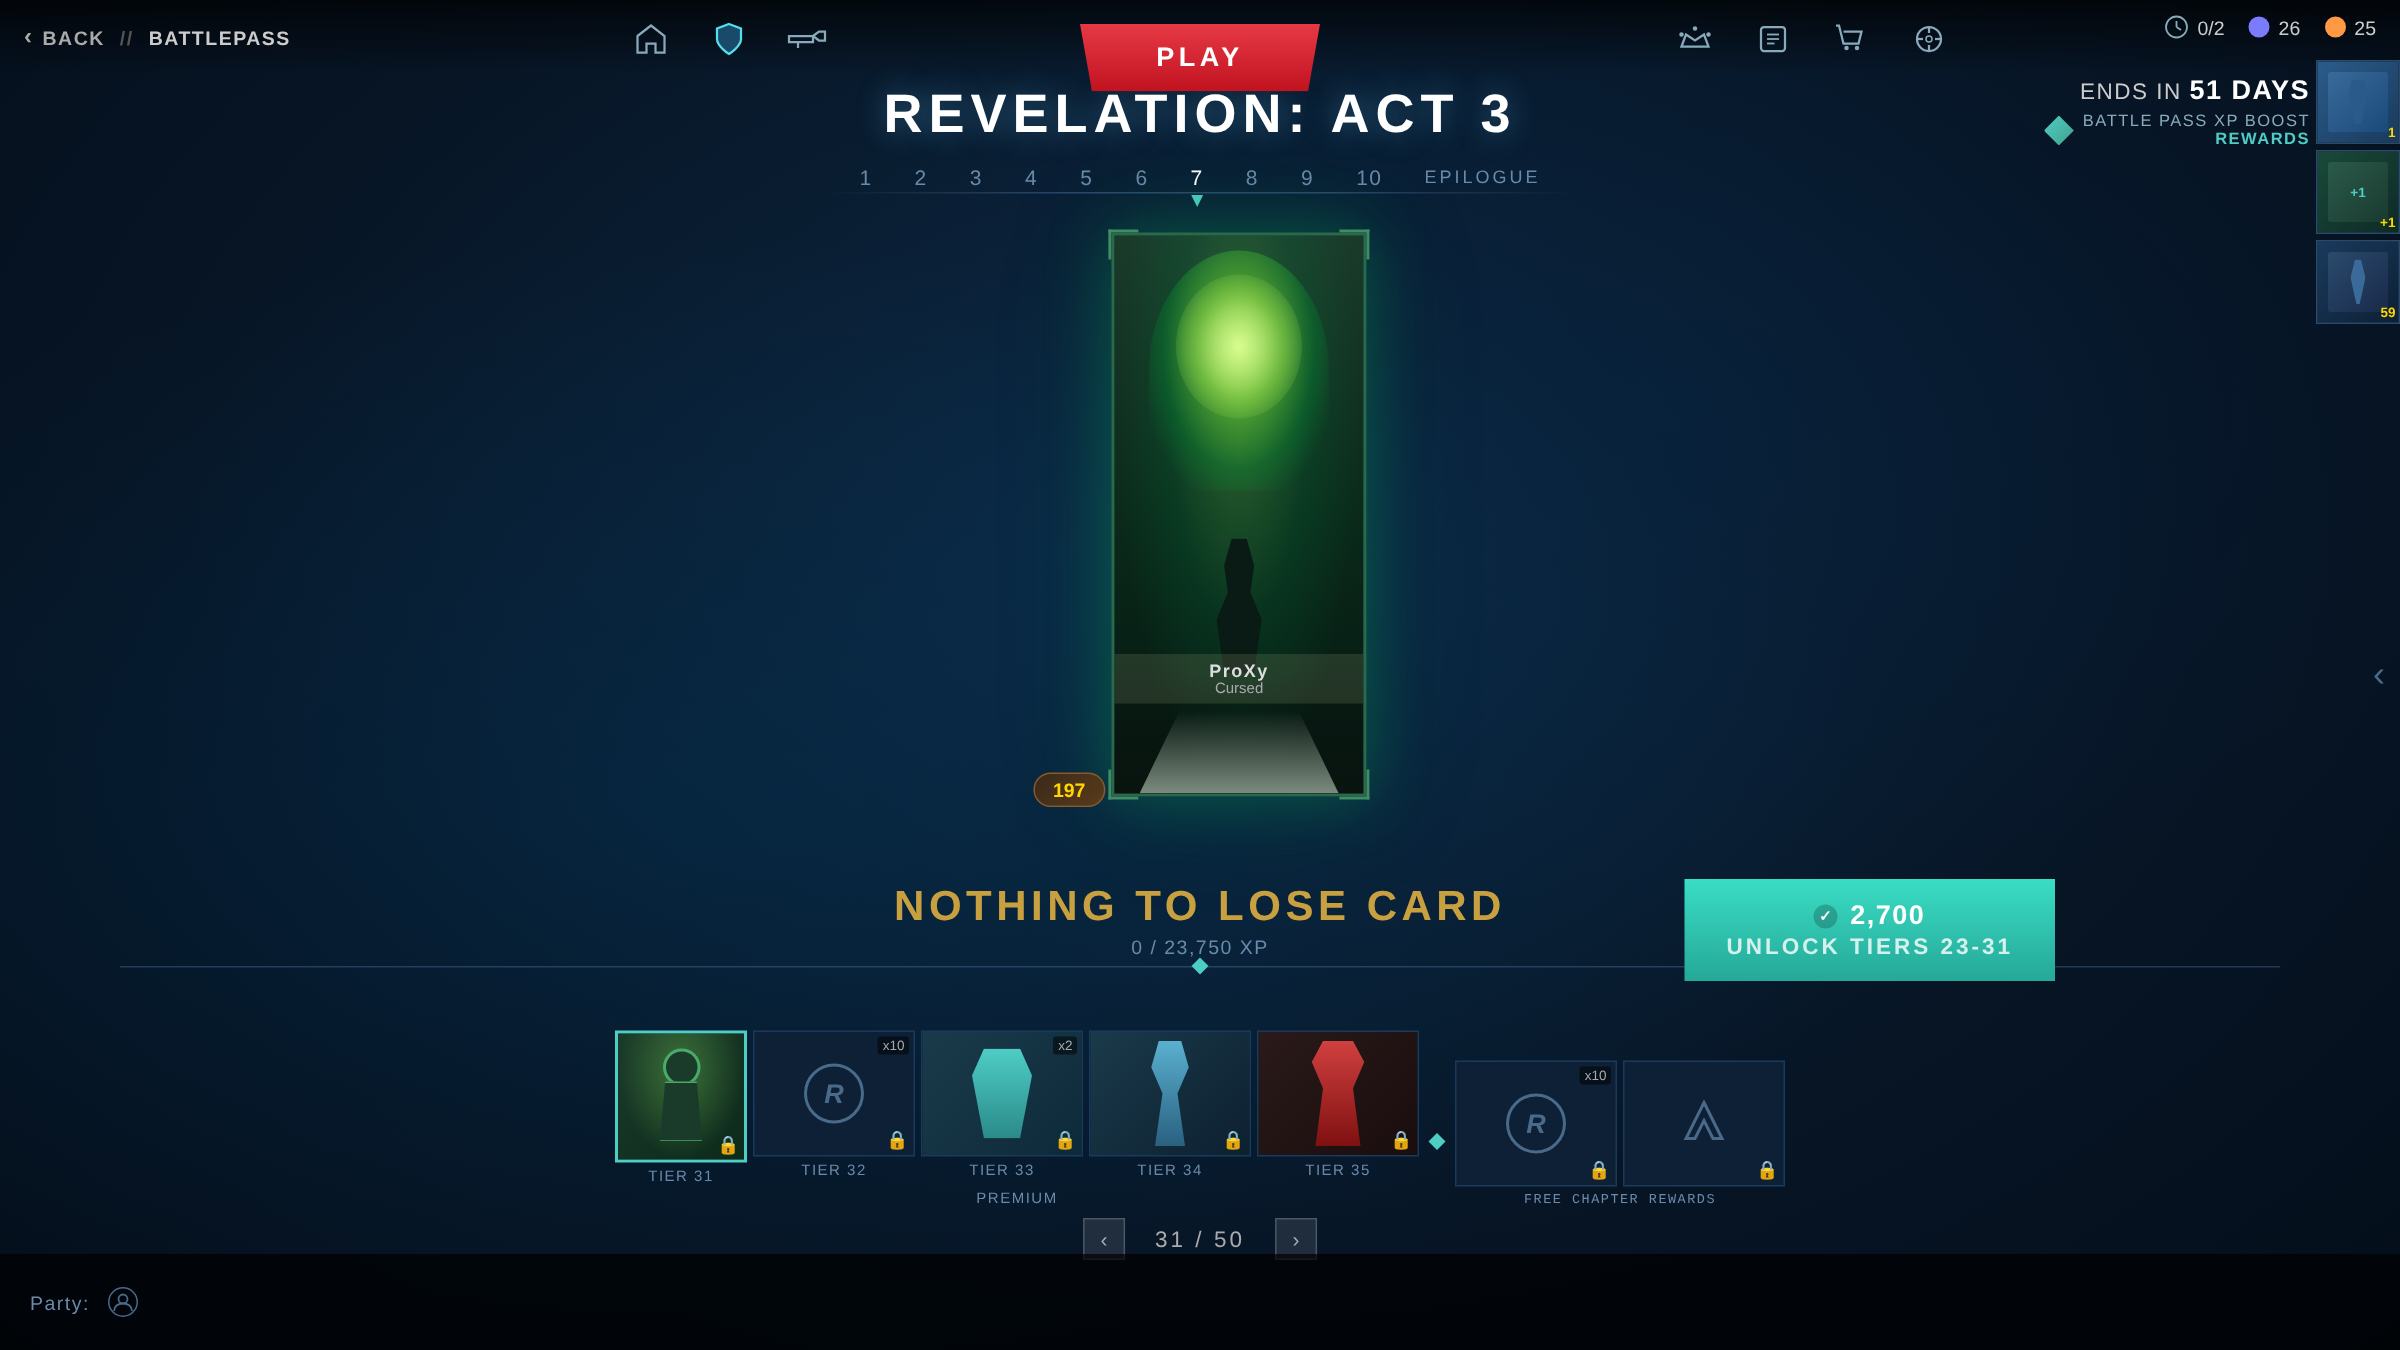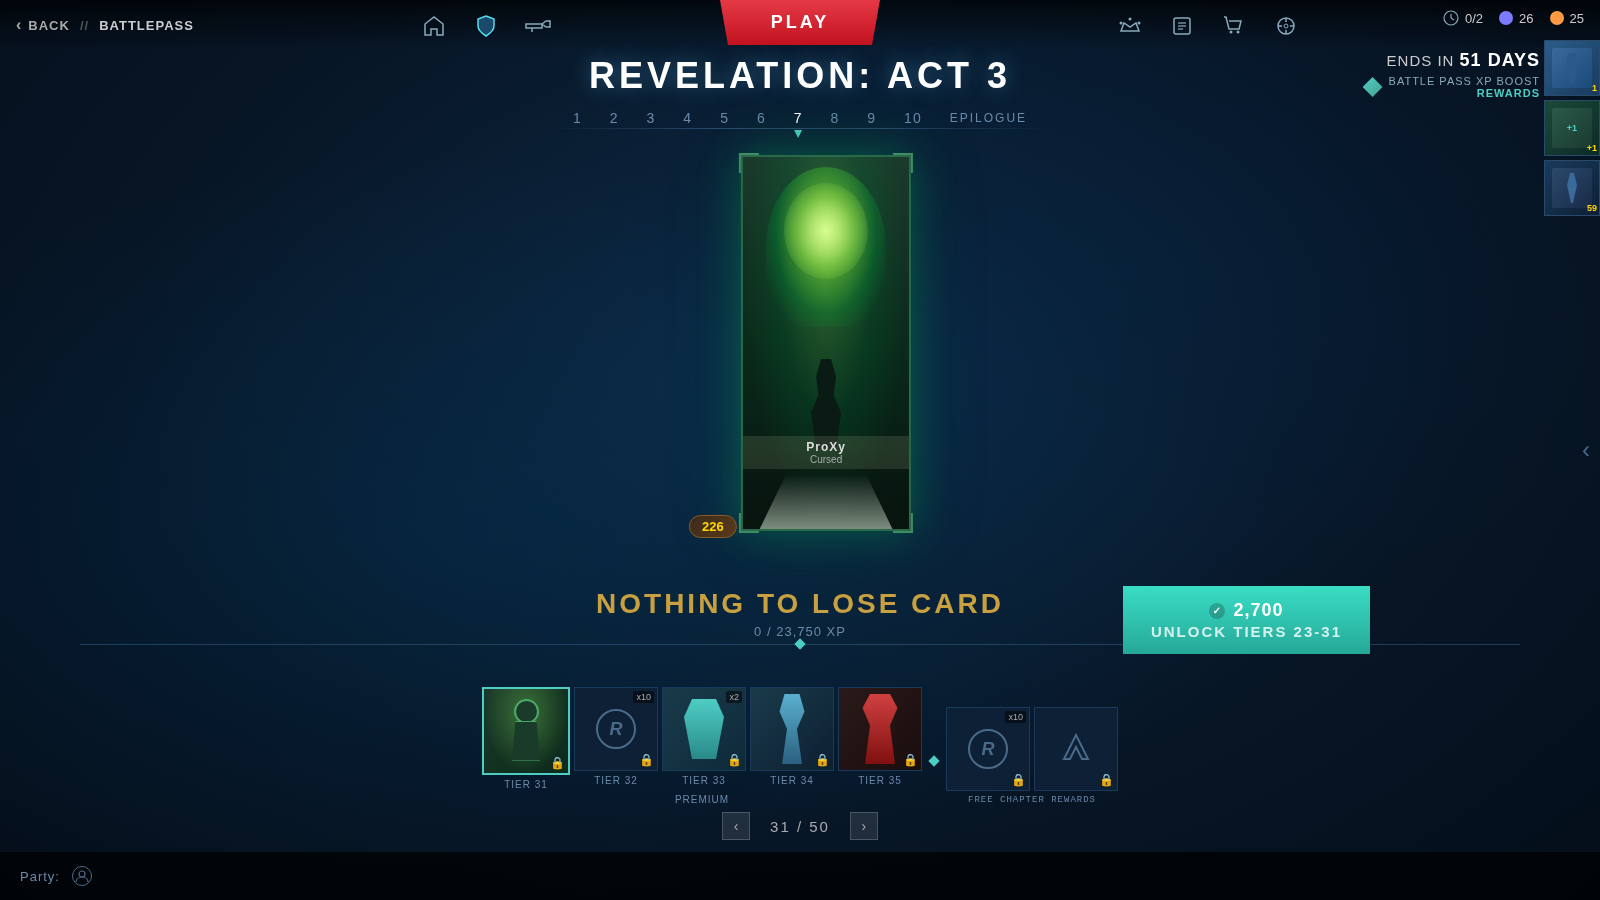--- a/index.html
+++ b/index.html
@@ -54,21 +54,21 @@
       cursor: pointer;
     }
     .back-btn .arrow { font-size: 16px; }
     .back-btn .separator { color: #555; margin: 0 4px; }
     .back-btn .battlepass-label { color: #ccc; }
 
     .play-btn-wrap {
       position: absolute;
       left: 50%;
       transform: translateX(-50%);
-      top: 0;
+      top: 16px;
     }
     .play-btn {
       background: linear-gradient(180deg, #e63946 0%, #c1121f 100%);
       color: white;
       font-size: 18px;
       font-weight: 900;
       letter-spacing: 3px;
       padding: 12px 48px;
       clip-path: polygon(0 0, 100% 0, 95% 100%, 5% 100%);
       cursor: pointer;
@@ -447,21 +447,21 @@
     }
 
     .tier-item {
       display: flex;
       flex-direction: column;
       align-items: center;
       cursor: pointer;
     }
 
     .tier-card {
-      width: 84px;
+      width: 108px;
       height: 84px;
       background: #0d2035;
       border: 1px solid #1a3a5c;
       position: relative;
       overflow: hidden;
       display: flex;
       align-items: center;
       justify-content: center;
     }
 
@@ -552,21 +552,21 @@
       margin-left: 4px;
       margin-right: 4px;
     }
 
     
     .bottom-bar {
       position: absolute;
       bottom: 0;
       left: 0;
       right: 0;
-      height: 48px;
+      height: 64px;
       background: rgba(0,0,0,0.7);
       display: flex;
       align-items: center;
       padding: 0 20px;
       z-index: 10;
     }
 
     .party-label {
       font-size: 13px;
       color: #6a8aaa;
@@ -858,21 +858,21 @@
   <span class="chapter-num">6</span>
   <span class="chapter-num active">7</span>
   <span class="chapter-num">8</span>
   <span class="chapter-num">9</span>
   <span class="chapter-num">10</span>
   <span class="chapter-num epilogue-label">EPILOGUE</span>
 </div>
 <div class="chapter-line"></div>
 
 <div class="card-display">
-  <div class="card-xp-badge">226</div>
+  <div class="card-xp-badge">197</div>
   <div class="card-frame-outer">
     <div class="card-corner tl"></div>
     <div class="card-corner tr"></div>
     <div class="card-corner bl"></div>
     <div class="card-corner br"></div>
     <div class="card-frame">
 
       <div class="swirl">
         <div class="swirl-inner"></div>
       </div>

